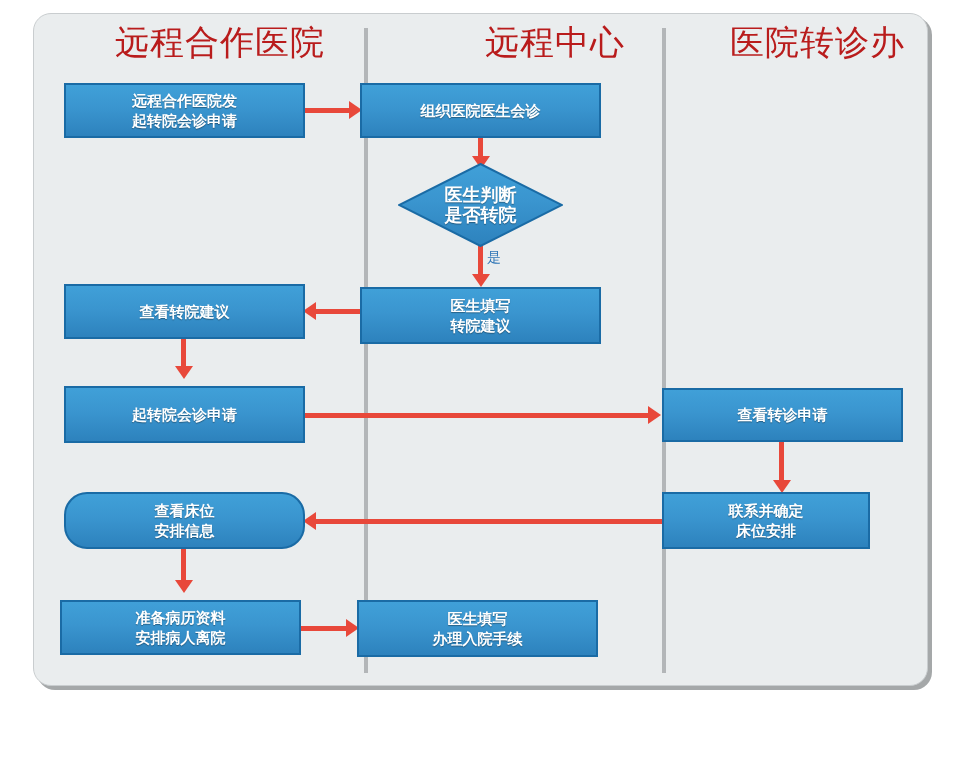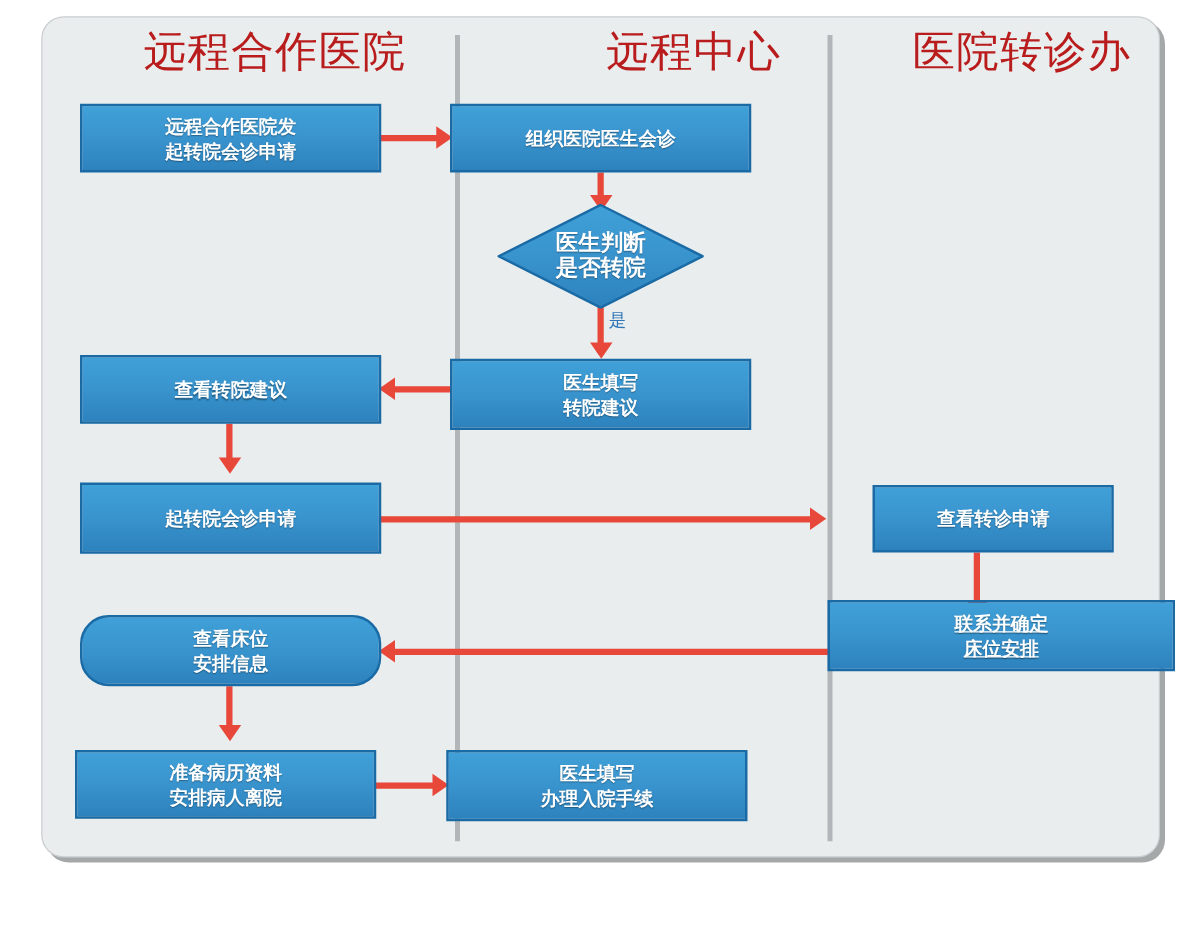--- a/index.html
+++ b/index.html
@@ -202,18 +202,18 @@
     <span class="dmd-label">医生判断
 是否转院</span>
   </div>
 
   <div class="node" style="left:360px; top:287px; width:241px; height:57px;">医生填写
 转院建议</div>
 
   <div class="node" style="left:357px; top:600px; width:241px; height:57px;">医生填写
 办理入院手续</div>
 
-  <div class="node" style="left:662px; top:388px; width:193px; height:54px;margin-left:36px;">查看转诊申请</div>
-
-  <div class="node" style="left:662px; top:480px; width:278px; height:57px;text-decoration:underline;">联系并确定
+  <div class="node" style="left:662px; top:388px; width:241px; height:54px;">查看转诊申请</div>
+
+  <div class="node" style="left:662px; top:492px; width:208px; height:57px;">联系并确定
 床位安排</div>
 
 </div>
 
 </body></html>

